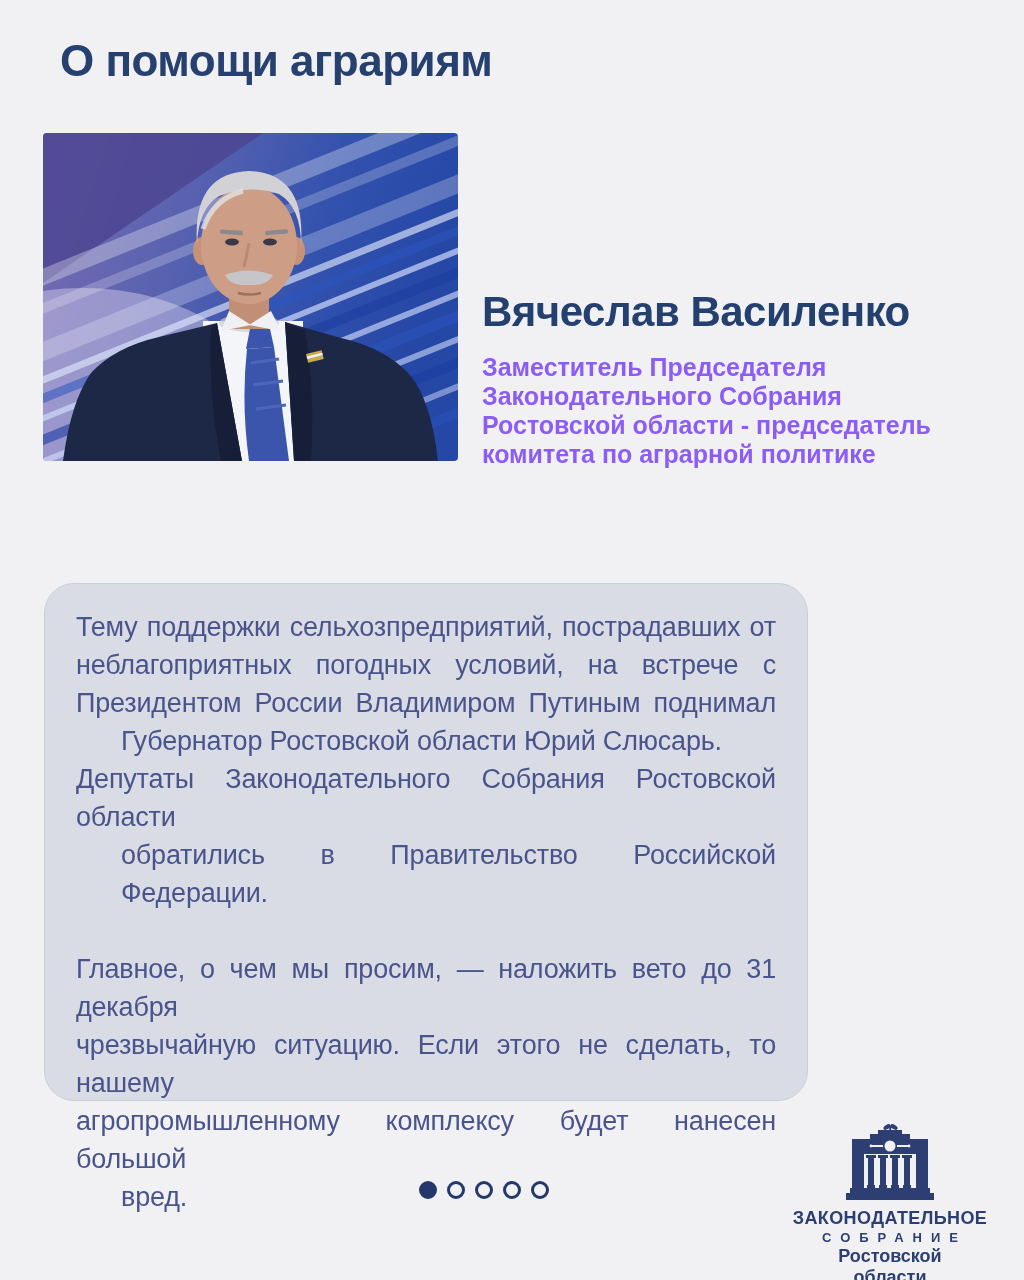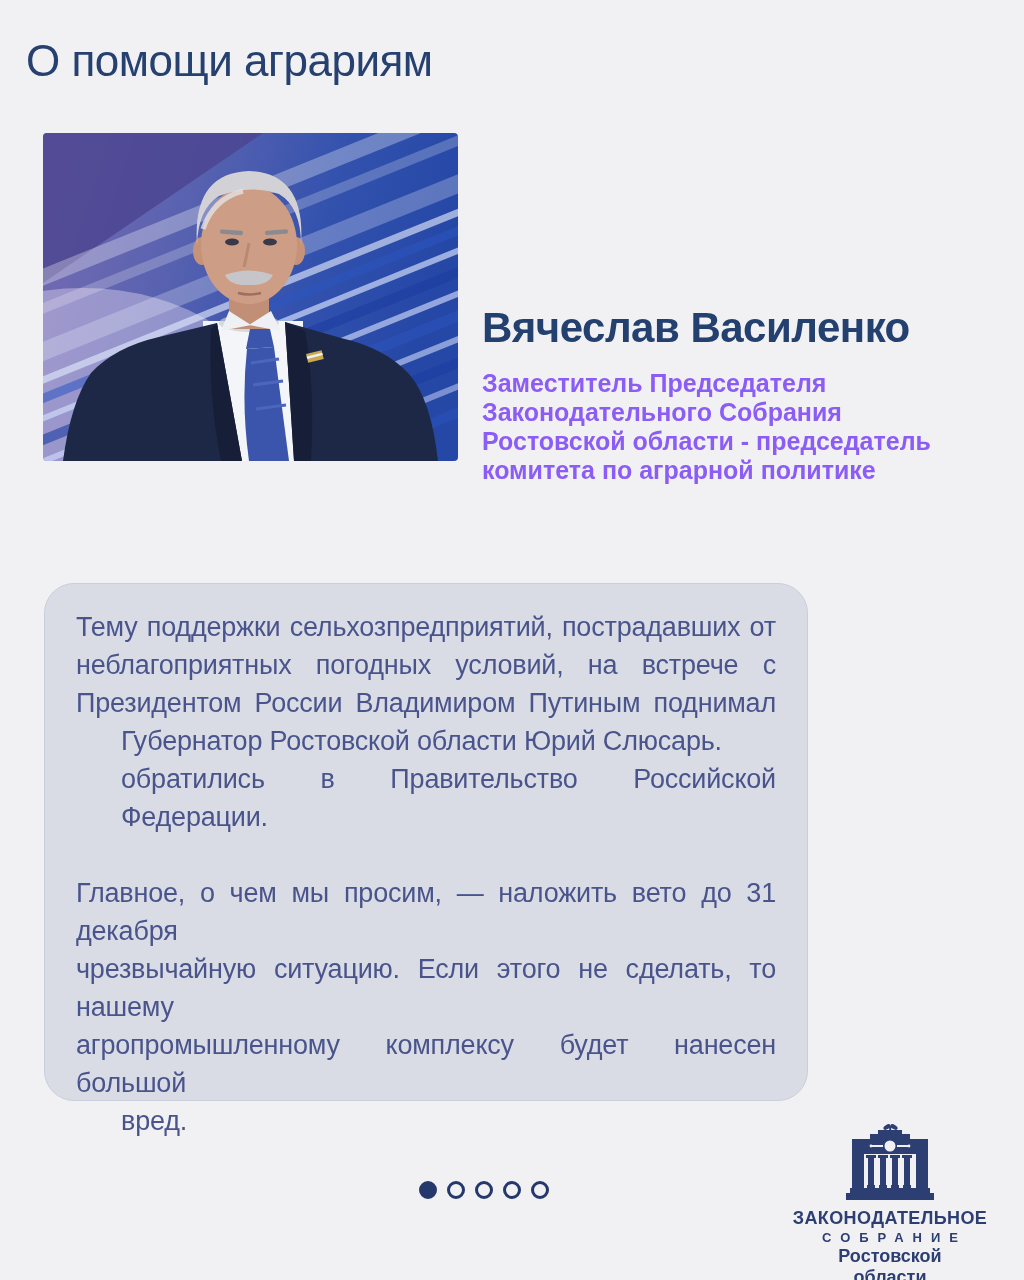--- a/index.html
+++ b/index.html
@@ -2,28 +2,28 @@
 <html><head>
 <meta charset="utf-8">
 <style>
   html,body{margin:0;padding:0;}
   .page{
     position:relative;width:1024px;height:1280px;
     background:#f1f1f4;overflow:hidden;
     font-family:"Liberation Sans","DejaVu Sans",sans-serif;
   }
   .title{
-    position:absolute;left:26px;top:36px;margin:0;
-    font-size:44px;font-weight:normal;color:#26406f;letter-spacing:-0.5px;
+    position:absolute;left:60px;top:36px;margin:0;
+    font-size:44px;font-weight:bold;color:#26406f;letter-spacing:-0.5px;
   }
   .photo{
     position:absolute;left:43px;top:133px;width:415px;height:328px;
     border-radius:4px;overflow:hidden;
   }
-  .who{position:absolute;left:482px;top:304px;width:505px;}
+  .who{position:absolute;left:482px;top:288px;width:505px;}
   .who .name{
     font-size:42px;font-weight:bold;color:#24406f;letter-spacing:-0.5px;
     margin:0 0 17px 0;
   }
   .who .role{font-size:25px;font-weight:bold;color:#8b5cf6;line-height:29px;}
   .bodybox{
     position:absolute;left:44px;top:583px;width:764px;height:518px;
     box-sizing:border-box;background:#d9dce4;border:1px solid #c9cfda;
     border-radius:30px;padding:24px 31px;
     color:#4a548c;font-size:27px;line-height:38px;letter-spacing:-0.2px;
@@ -125,20 +125,21 @@
   </div>
 
   <div class="bodybox">
       <div class="para">
         <div class="line">Тему поддержки сельхозпредприятий, пострадавших от</div>
         <div class="line">неблагоприятных погодных условий, на встрече с</div>
         <div class="line">Президентом России Владимиром Путиным поднимал</div>
         <div class="line last">Губернатор Ростовской области Юрий Слюсарь.</div>
       </div>
       <div class="para">
+        <div class="line">Депутаты Законодательного Собрания Ростовской области</div>
         <div class="line last">обратились в Правительство Российской Федерации.</div>
       </div>
       <div class="para gap">
         <div class="line">Главное, о чем мы просим, — наложить вето до 31 декабря</div>
         <div class="line">чрезвычайную ситуацию. Если этого не сделать, то нашему</div>
         <div class="line">агропромышленному комплексу будет нанесен большой</div>
         <div class="line last">вред.</div>
       </div>
     </div>
 

